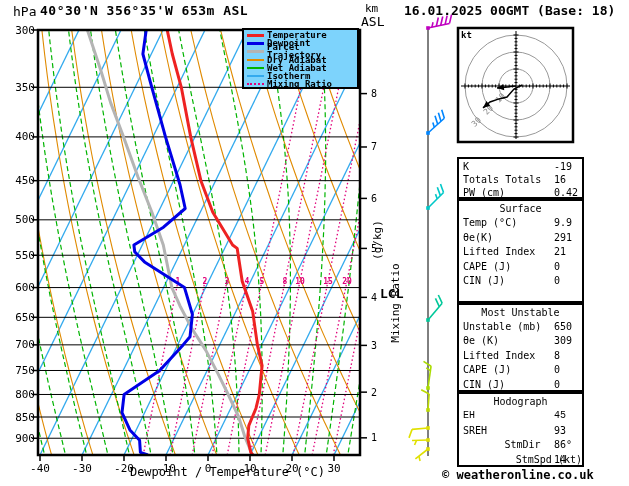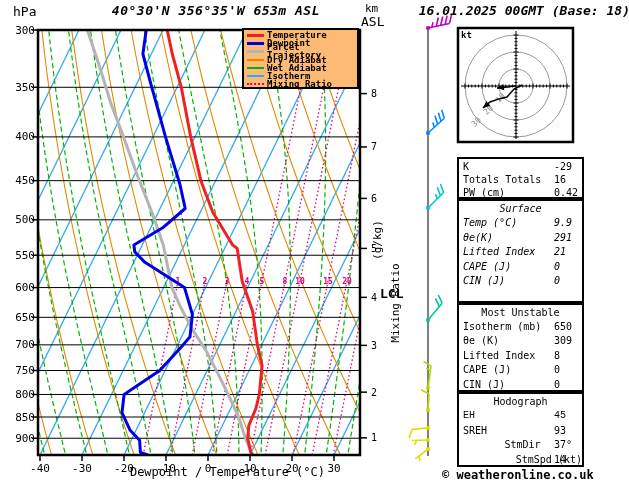--- a/index.html
+++ b/index.html
@@ -1,24 +1,24 @@
 <!DOCTYPE html>
 <html><head>
 <meta charset="utf-8">
 <style>
   html,body{margin:0;padding:0;background:#fff;}
   .page{position:relative;width:629px;height:486px;background:#fff;overflow:hidden;
         font-family:"DejaVu Sans Mono","Liberation Mono",monospace;color:#000;}
   .abs{position:absolute;white-space:nowrap;}
   #chart-svg{position:absolute;left:0;top:0;}
-  .ttl{font-weight:bold;font-size:13px;letter-spacing:0.5px;text-align:right;font-style:italic;}
+  .ttl{font-weight:bold;font-size:13px;letter-spacing:0.5px;text-align:left;}
   .cap{font-size:12px;text-align:right;}
   .rot{transform:translate(-50%,-50%) rotate(-90deg);font-size:11px;}
   .legend{position:absolute;left:242px;top:28px;width:117px;height:61px;border:2px solid #000;
-          background:#fdba74;box-sizing:border-box;padding:1px 0 0 3px;z-index:5;}
+          background:#7dd3fc;box-sizing:border-box;padding:1px 0 0 3px;z-index:5;}
   .lrow{display:flex;align-items:center;height:8.2px;}
   .lswatch{width:17px;margin-right:3px;flex:0 0 17px;}
   .llabel{font-size:9px;font-weight:bold;line-height:8px;}
   .pbox{position:absolute;left:457px;width:127px;border:2px solid #000;background:#fff;
         box-sizing:border-box;font-size:10px;padding:1px 0 0 4px;z-index:4;}
   .ptitle{text-align:center;font-size:10px;height:14px;line-height:14px;padding-right:4px;}
   .prow{position:relative;line-height:14px;}
   .pval{position:absolute;left:91px;top:0;}
   .ftr{font-weight:bold;font-size:12px;}
 </style>
@@ -358,43 +358,43 @@
     </div>
 
   <div class="abs cap" style="left:110px;top:465px;width:215px;">Dewpoint / Temperature (°C)</div>
   <div class="abs rot" style="left:395px;top:303px;">Mixing Ratio</div>
   <div class="abs rot" style="left:377px;top:240px;">(g/kg)</div>
   <div class="abs" style="left:380px;top:286px;font-size:13px;font-weight:bold;">LCL</div>
   <div class="abs" style="left:461px;top:30px;font-size:9px;font-weight:bold;z-index:6;">kt</div>
 
   <div id="panel-container">
       <div class="pbox" style="top: 157px; height: 42px;">
-        <div class="prow" style="height: 13px; line-height: 13px;"><span>K</span><span class="pval">-29</span></div>
+        <div class="prow" style="height: 13px; line-height: 13px;"><span>K</span><span class="pval">-19</span></div>
         <div class="prow" style="height: 13px; line-height: 13px;"><span>Totals Totals</span><span class="pval">16</span></div>
         <div class="prow" style="height: 13px; line-height: 13px;"><span>PW (cm)</span><span class="pval">0.42</span></div>
       </div>
-      <div class="pbox" style="top: 199px; height: 104px; font-style: italic;">
+      <div class="pbox" style="top: 199px; height: 104px;">
         <div class="ptitle">Surface</div>
         <div class="prow" style="height: 14.5px; line-height: 14.5px;"><span>Temp (°C)</span><span class="pval">9.9</span></div>
         <div class="prow" style="height: 14.5px; line-height: 14.5px;"><span>θe(K)</span><span class="pval">291</span></div>
         <div class="prow" style="height: 14.5px; line-height: 14.5px;"><span>Lifted Index</span><span class="pval">21</span></div>
         <div class="prow" style="height: 14.5px; line-height: 14.5px;"><span>CAPE (J)</span><span class="pval">0</span></div>
         <div class="prow" style="height: 14.5px; line-height: 14.5px;"><span>CIN (J)</span><span class="pval">0</span></div>
       </div>
       <div class="pbox" style="top: 303px; height: 89px;">
         <div class="ptitle">Most Unstable</div>
-        <div class="prow" style="height: 14.4px; line-height: 14.4px;"><span>Isotherm (mb)</span><span class="pval">650</span></div>
+        <div class="prow" style="height: 14.4px; line-height: 14.4px;"><span>Unstable (mb)</span><span class="pval">650</span></div>
         <div class="prow" style="height: 14.4px; line-height: 14.4px;"><span>θe (K)</span><span class="pval">309</span></div>
         <div class="prow" style="height: 14.4px; line-height: 14.4px;"><span>Lifted Index</span><span class="pval">8</span></div>
         <div class="prow" style="height: 14.4px; line-height: 14.4px;"><span>CAPE (J)</span><span class="pval">0</span></div>
         <div class="prow" style="height: 14.4px; line-height: 14.4px;"><span>CIN (J)</span><span class="pval">0</span></div>
       </div>
       <div class="pbox" style="top: 392px; height: 75px;">
         <div class="ptitle">Hodograph</div>
         <div class="prow" style="height: 14.5px; line-height: 14.5px; font-family: Liberation Mono, monospace;"><span>EH</span><span class="pval">45</span></div>
         <div class="prow" style="height: 14.5px; line-height: 14.5px;"><span>SREH</span><span class="pval">93</span></div>
-        <div class="prow" style="height: 14.5px; line-height: 14.5px; text-align: center;"><span>StmDir</span><span class="pval">37°</span></div>
+        <div class="prow" style="height: 14.5px; line-height: 14.5px; text-align: center;"><span>StmDir</span><span class="pval">86°</span></div>
         <div class="prow" style="height: 14.5px; line-height: 14.5px; text-align: right;"><span>StmSpd (kt)</span><span class="pval">14</span></div>
       </div>
     </div>
 
   <div class="abs ftr" style="left:442px;top:468px;">© weatheronline.co.uk</div>
 </div>
 
 </body></html>

